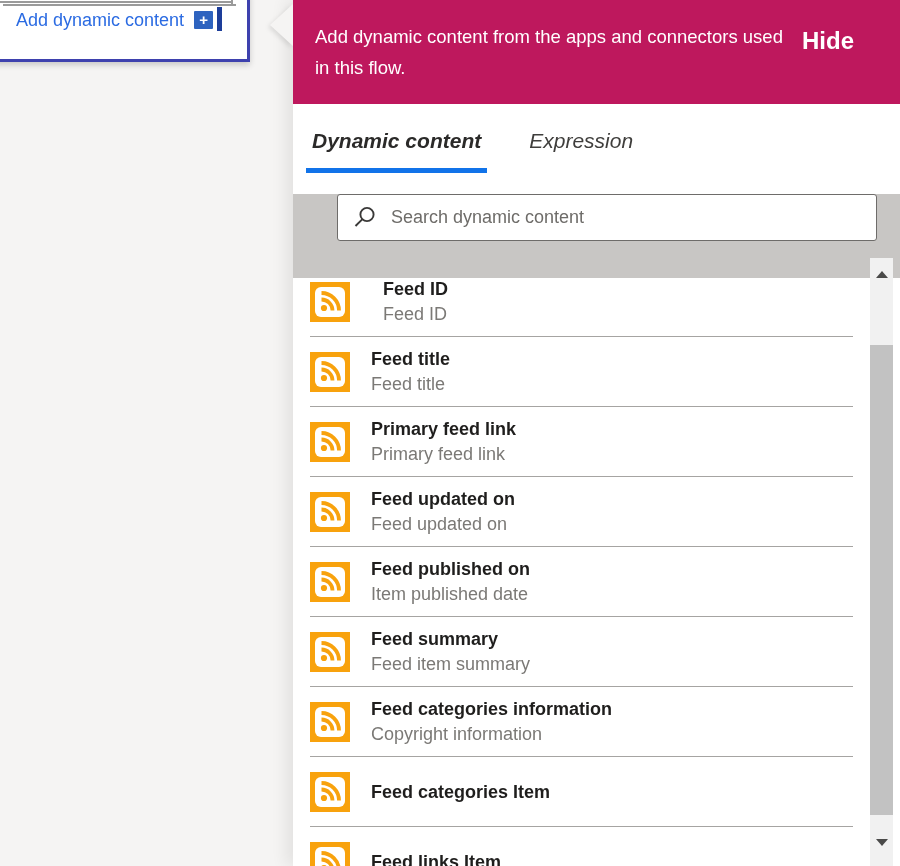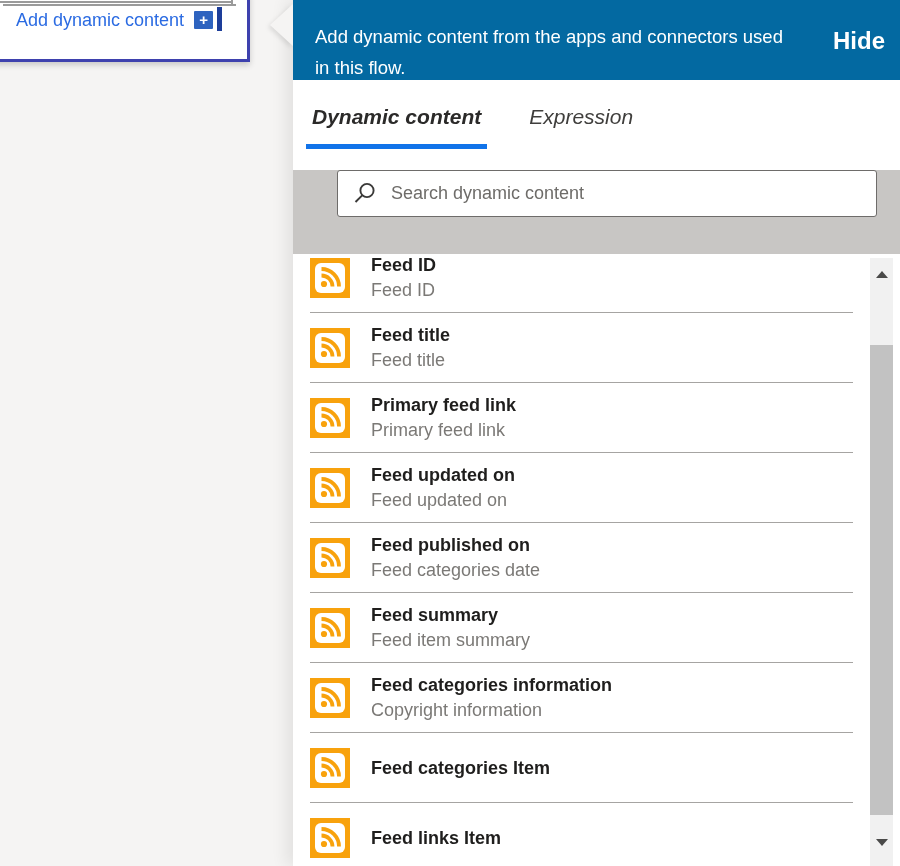--- a/index.html
+++ b/index.html
@@ -30,22 +30,22 @@
     border-right:23px solid #F5F4F3;
     filter:drop-shadow(-2px 2px 2px rgba(0,0,0,.10));
   }
 
   
   .panel {
     position:absolute; left:293px; top:0; width:607px; height:866px; background:#fff;
     box-shadow:-8px 0 14px rgba(0,0,0,.07);
   }
   .panel-header {
-    height:80px; background:#0369a1; color:#fff;
-    display:flex; justify-content:space-between; padding:21px 15px 0 22px;
+    height:104px; background:#be185d; color:#fff;
+    display:flex; justify-content:space-between; padding:21px 46px 0 22px;
   }
   .header-message { width:478px; font-size:18.5px; line-height:31px; }
   .hide-button { font-size:24px; font-weight:bold; margin-top:6px; cursor:pointer; }
 
   .tabs { height:74px; display:flex; align-items:center; padding-left:13px;font-style:italic; }
   .tab { position:relative; height:74px; display:flex; align-items:center; padding:0 6px; cursor:pointer; }
   .tab.active { font-weight:bold; color:#2B2A29; }
   .tab.active::after { content:""; position:absolute; left:0; right:0; bottom:5px; height:5px; background:#1173E9; }
   .tab { font-size:21px; color:#3F3E3C; margin-right:36px; }
 
@@ -59,21 +59,21 @@
     flex:1; border:none; outline:none; font-size:18px; color:#3a3938; background:transparent;
     font-family:"Liberation Sans","DejaVu Sans",sans-serif; height:40px; padding:0;
   }
   .search-input::placeholder { color:#6E6C69; opacity:1; }
 
   .list { position:relative; width:577px; height:608px; overflow:hidden; }
   .row {
     height:70px; margin:0 17px; border-bottom:1px solid #A6A4A2;
     display:flex; align-items:center; cursor:pointer;
   }
-  .row.first { margin-top:-11px; }
+  .row.first { margin-top:-11px;gap:12px; }
   .rss-badge { flex:0 0 auto; width:40px; height:40px; display:block; }
   .row-text { margin-left:21px; display:flex; flex-direction:column; justify-content:center; }
   .row-title { font-size:18px; font-weight:bold; color:#1F1E1D; line-height:22px; }
   .row-sub { font-size:18px; color:#7B7976; line-height:22px; margin-top:3px; }
 
   
   .scrollbar { position:absolute; left:577px; top:258px; width:23px; height:608px; background:#F1F1F1; }
   .scroll-btn { position:absolute; left:0; width:23px; height:20px; display:flex; align-items:center; justify-content:center; cursor:pointer; }
   .scroll-btn.up { top:6px; }
   .scroll-btn.down { top:574px; }
@@ -178,21 +178,21 @@
       <div class="row">
         <svg class="rss-badge" viewBox="0 0 40 40" width="40" height="40">
             <rect width="40" height="40" fill="#F8A20D"></rect>
             <rect x="5" y="5" width="30" height="30" rx="6" fill="#fff"></rect>
             <circle cx="14" cy="26" r="3.1" fill="#F8A20D"></circle>
             <path d="M11.5 17.5 a11 11 0 0 1 11 11" fill="none" stroke="#F8A20D" stroke-width="3.8"></path>
             <path d="M11.5 11 a17.5 17.5 0 0 1 17.5 17.5" fill="none" stroke="#F8A20D" stroke-width="3.8"></path>
           </svg>
         <div class="row-text">
             <div class="row-title">Feed published on</div>
-            <div class="row-sub">Feed categories date</div>
+            <div class="row-sub">Item published date</div>
           </div>
       </div>
       <div class="row">
         <svg class="rss-badge" viewBox="0 0 40 40" width="40" height="40">
             <rect width="40" height="40" fill="#F8A20D"></rect>
             <rect x="5" y="5" width="30" height="30" rx="6" fill="#fff"></rect>
             <circle cx="14" cy="26" r="3.1" fill="#F8A20D"></circle>
             <path d="M11.5 17.5 a11 11 0 0 1 11 11" fill="none" stroke="#F8A20D" stroke-width="3.8"></path>
             <path d="M11.5 11 a17.5 17.5 0 0 1 17.5 17.5" fill="none" stroke="#F8A20D" stroke-width="3.8"></path>
           </svg>

